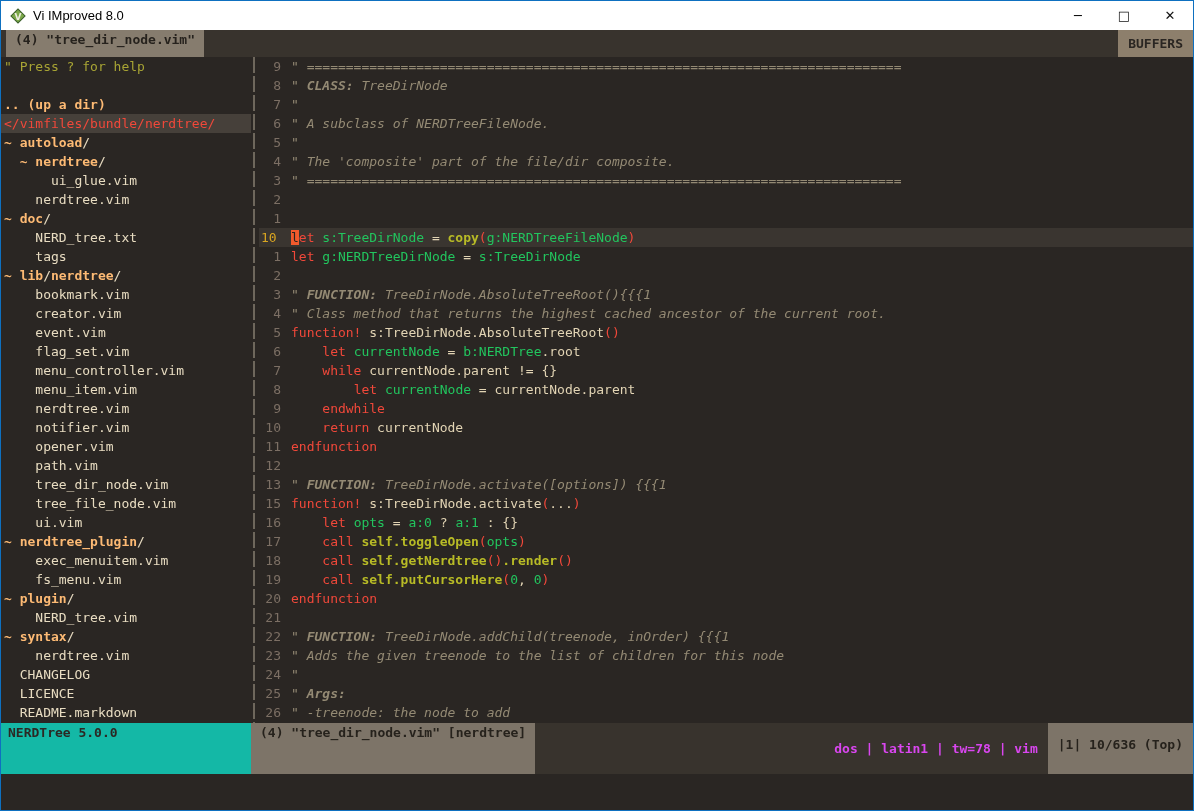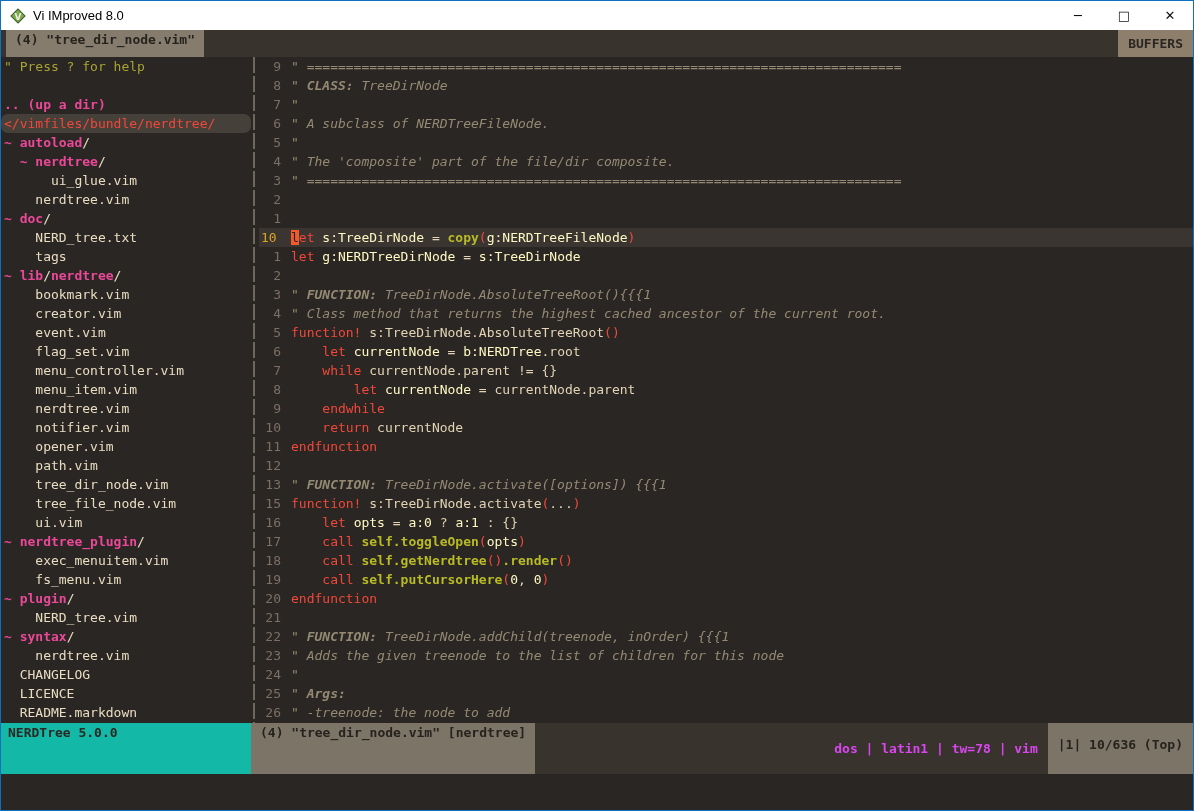--- a/index.html
+++ b/index.html
@@ -44,41 +44,41 @@
     font-weight:bold;
   }
   
   .main {
     flex:1 1 auto; display:flex; overflow:hidden;
     font-family:"DejaVu Sans Mono", monospace;
     font-size:13px; line-height:19px;
   }
   .sidebar { flex:0 0 250px; width:250px; overflow:hidden; }
   .row { height:19px; white-space:pre; padding-left:3px; }
-  .hl-row { background:#46403a;border-radius:7px; }
+  .hl-row { background:#46403a; }
   .sep {
     flex:0 0 8px; width:8px;
     background-image:repeating-linear-gradient(to bottom, #6e675c 0 16px, rgba(0,0,0,0) 16px 19px);
     background-size:2px 100%; background-repeat:no-repeat; background-position:2px 0;
   }
   .editor { flex:1 1 auto; overflow:hidden; }
   .eline { display:flex; height:19px; white-space:pre; }
   .cur-row { background:#3a3530; }
   .lnum { flex:0 0 22px; width:22px; text-align:right; color:#7c6f64; }
   .cur-row .lnum { text-align:left; color:#d9a521; padding-left:2px; }
   .ltext { padding-left:10px; }
   
   .sg-c    { color:#948a74; font-style:italic; }
   .sg-cb   { color:#948a74; font-style:italic; font-weight:bold; }
   .sg-k    { color:#f1483a; }
-  .sg-i    { color:#fef9c3; }
+  .sg-i    { color:#22c55e; }
   .sg-f    { color:#b8bb26; font-weight:bold; }
   .sg-n    { color:#e2d4b4; }
   .sg-cur  { background:#f25a2c; color:#2a2320; }
-  .sg-dir  { color:#ec4899; font-weight:bold; }
+  .sg-dir  { color:#fdba74; font-weight:bold; }
   .sg-file { color:#e8dcc1; }
   .sg-help { color:#a8a434; }
   .sg-root { color:#f1483a; }
   .sg-tilde{ color:#5a5348; }
   
   .statusline {
     flex:0 0 19px; display:flex; align-items:stretch;
     background:#38332d;
     font-family:"DejaVu Sans Mono", monospace;
     font-size:13px; line-height:19px; font-weight:bold;

